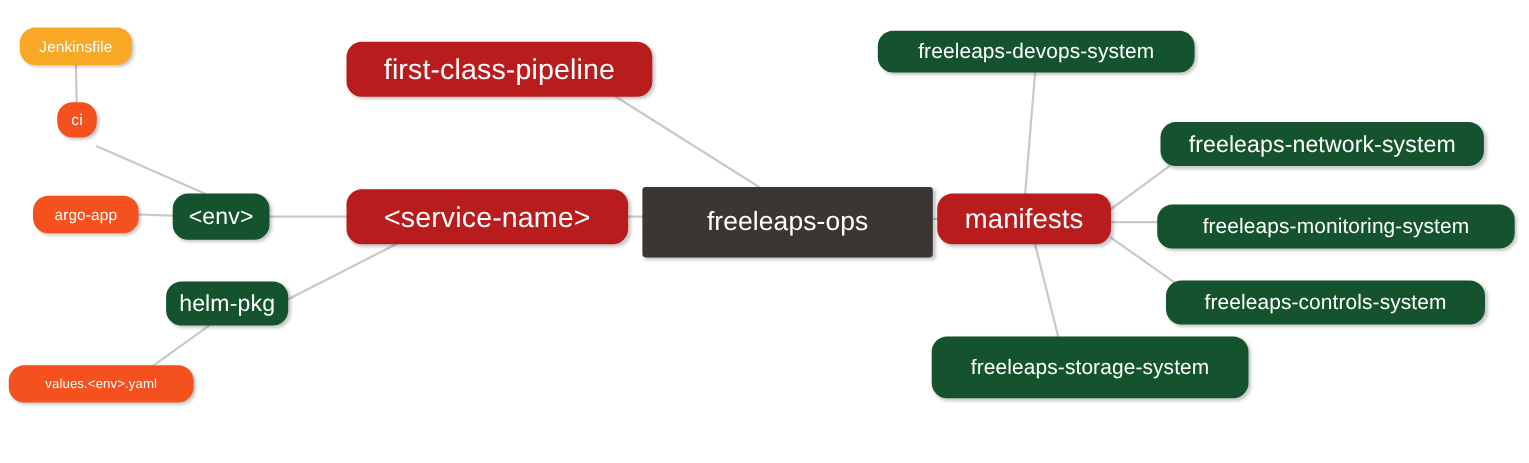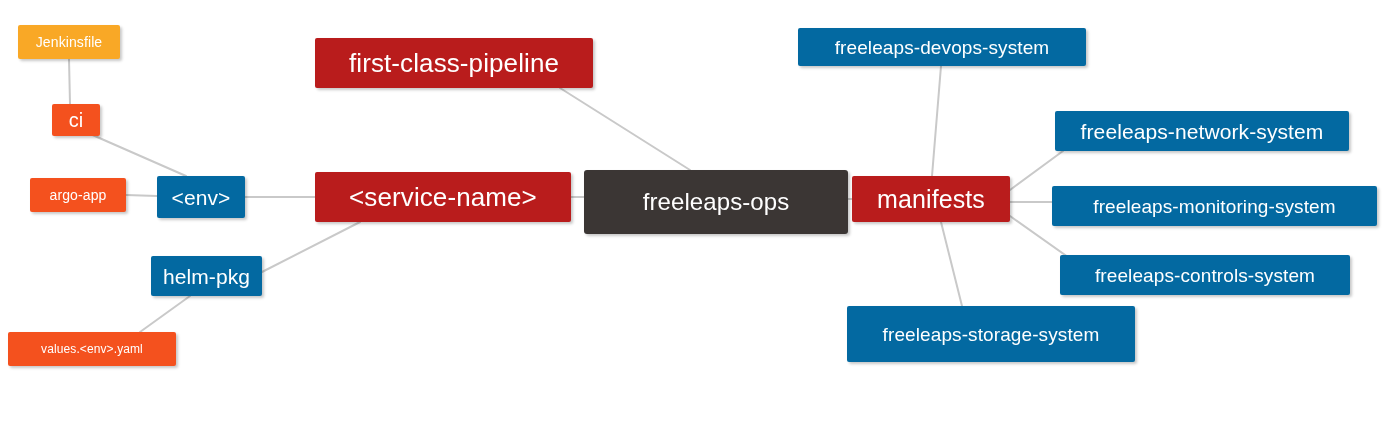--- a/index.html
+++ b/index.html
@@ -26,35 +26,35 @@
     width: 1390px;
     height: 421px;
     pointer-events: none;
   }
   .node {
     position: absolute;
     box-sizing: border-box;
     display: flex;
     align-items: center;
     justify-content: center;
-    border-radius: 2px;
+    border-radius: 14px;
     color: #ffffff;
     white-space: nowrap;
     text-align: center;
     line-height: 1;
     box-shadow: 2px 2px 3px rgba(0,0,0,0.22);
     padding: 0 10px;
     letter-spacing: 0.1px;
   }
   .node.root {
     background: #3b3634;
     border-radius: 3px;
   }
   .node.blue   { background: #b91c1c; }
-  .node.green  { background: #0369a1; }
+  .node.green  { background: #14532d; }
   .node.orange { background: #f9a826; }
   .node.red    { background: #f4511e; }
 </style>
 </head>
 <body>
 
 <div id="canvas">
   <svg id="edges" viewBox="0 0 1390 421" preserveAspectRatio="none">
       <line x1="69" y1="59" x2="70" y2="104" stroke="#c9c9c9" stroke-width="2" stroke-linecap="round"></line>
       <line x1="88" y1="133" x2="186" y2="176" stroke="#c9c9c9" stroke-width="2" stroke-linecap="round"></line>
@@ -66,21 +66,21 @@
       <line x1="571" y1="197" x2="584" y2="197" stroke="#c9c9c9" stroke-width="2" stroke-linecap="round"></line>
       <line x1="848" y1="199" x2="852" y2="199" stroke="#c9c9c9" stroke-width="2" stroke-linecap="round"></line>
       <line x1="941" y1="66" x2="932" y2="176" stroke="#c9c9c9" stroke-width="2" stroke-linecap="round"></line>
       <line x1="1063" y1="151" x2="1010" y2="190" stroke="#c9c9c9" stroke-width="2" stroke-linecap="round"></line>
       <line x1="1052" y1="202" x2="1010" y2="202" stroke="#c9c9c9" stroke-width="2" stroke-linecap="round"></line>
       <line x1="1075" y1="262" x2="1010" y2="216" stroke="#c9c9c9" stroke-width="2" stroke-linecap="round"></line>
       <line x1="962" y1="306" x2="941" y2="222" stroke="#c9c9c9" stroke-width="2" stroke-linecap="round"></line>
     </svg>
   <div id="node-layer">
       <div class="node orange" style="left: 18px; top: 25px; width: 102px; height: 34px; font-size: 14px;">Jenkinsfile</div>
-      <div class="node red" style="left: 52px; top: 104px; width: 48px; height: 32px; font-size: 20px;">ci</div>
+      <div class="node red" style="left: 52px; top: 93px; width: 36px; height: 32px; font-size: 14px;">ci</div>
       <div class="node red" style="left: 30px; top: 178px; width: 96px; height: 34px; font-size: 14px;">argo-app</div>
       <div class="node green" style="left: 157px; top: 176px; width: 88px; height: 42px; font-size: 21px;">&lt;env&gt;</div>
       <div class="node green" style="left: 151px; top: 256px; width: 111px; height: 40px; font-size: 21px;">helm-pkg</div>
       <div class="node red" style="left: 8px; top: 332px; width: 168px; height: 34px; font-size: 12px;">values.&lt;env&gt;.yaml</div>
       <div class="node blue" style="left: 315px; top: 38px; width: 278px; height: 50px; font-size: 26px;">first-class-pipeline</div>
       <div class="node blue" style="left: 315px; top: 172px; width: 256px; height: 50px; font-size: 26px;">&lt;service-name&gt;</div>
       <div class="node root" style="left: 584px; top: 170px; width: 264px; height: 64px; font-size: 24px;">freeleaps-ops</div>
       <div class="node blue" style="left: 852px; top: 176px; width: 158px; height: 46px; font-size: 25px;">manifests</div>
       <div class="node green" style="left: 798px; top: 28px; width: 288px; height: 38px; font-size: 19px;">freeleaps-devops-system</div>
       <div class="node green" style="left: 1055px; top: 111px; width: 294px; height: 40px; font-size: 21px;">freeleaps-network-system</div>

